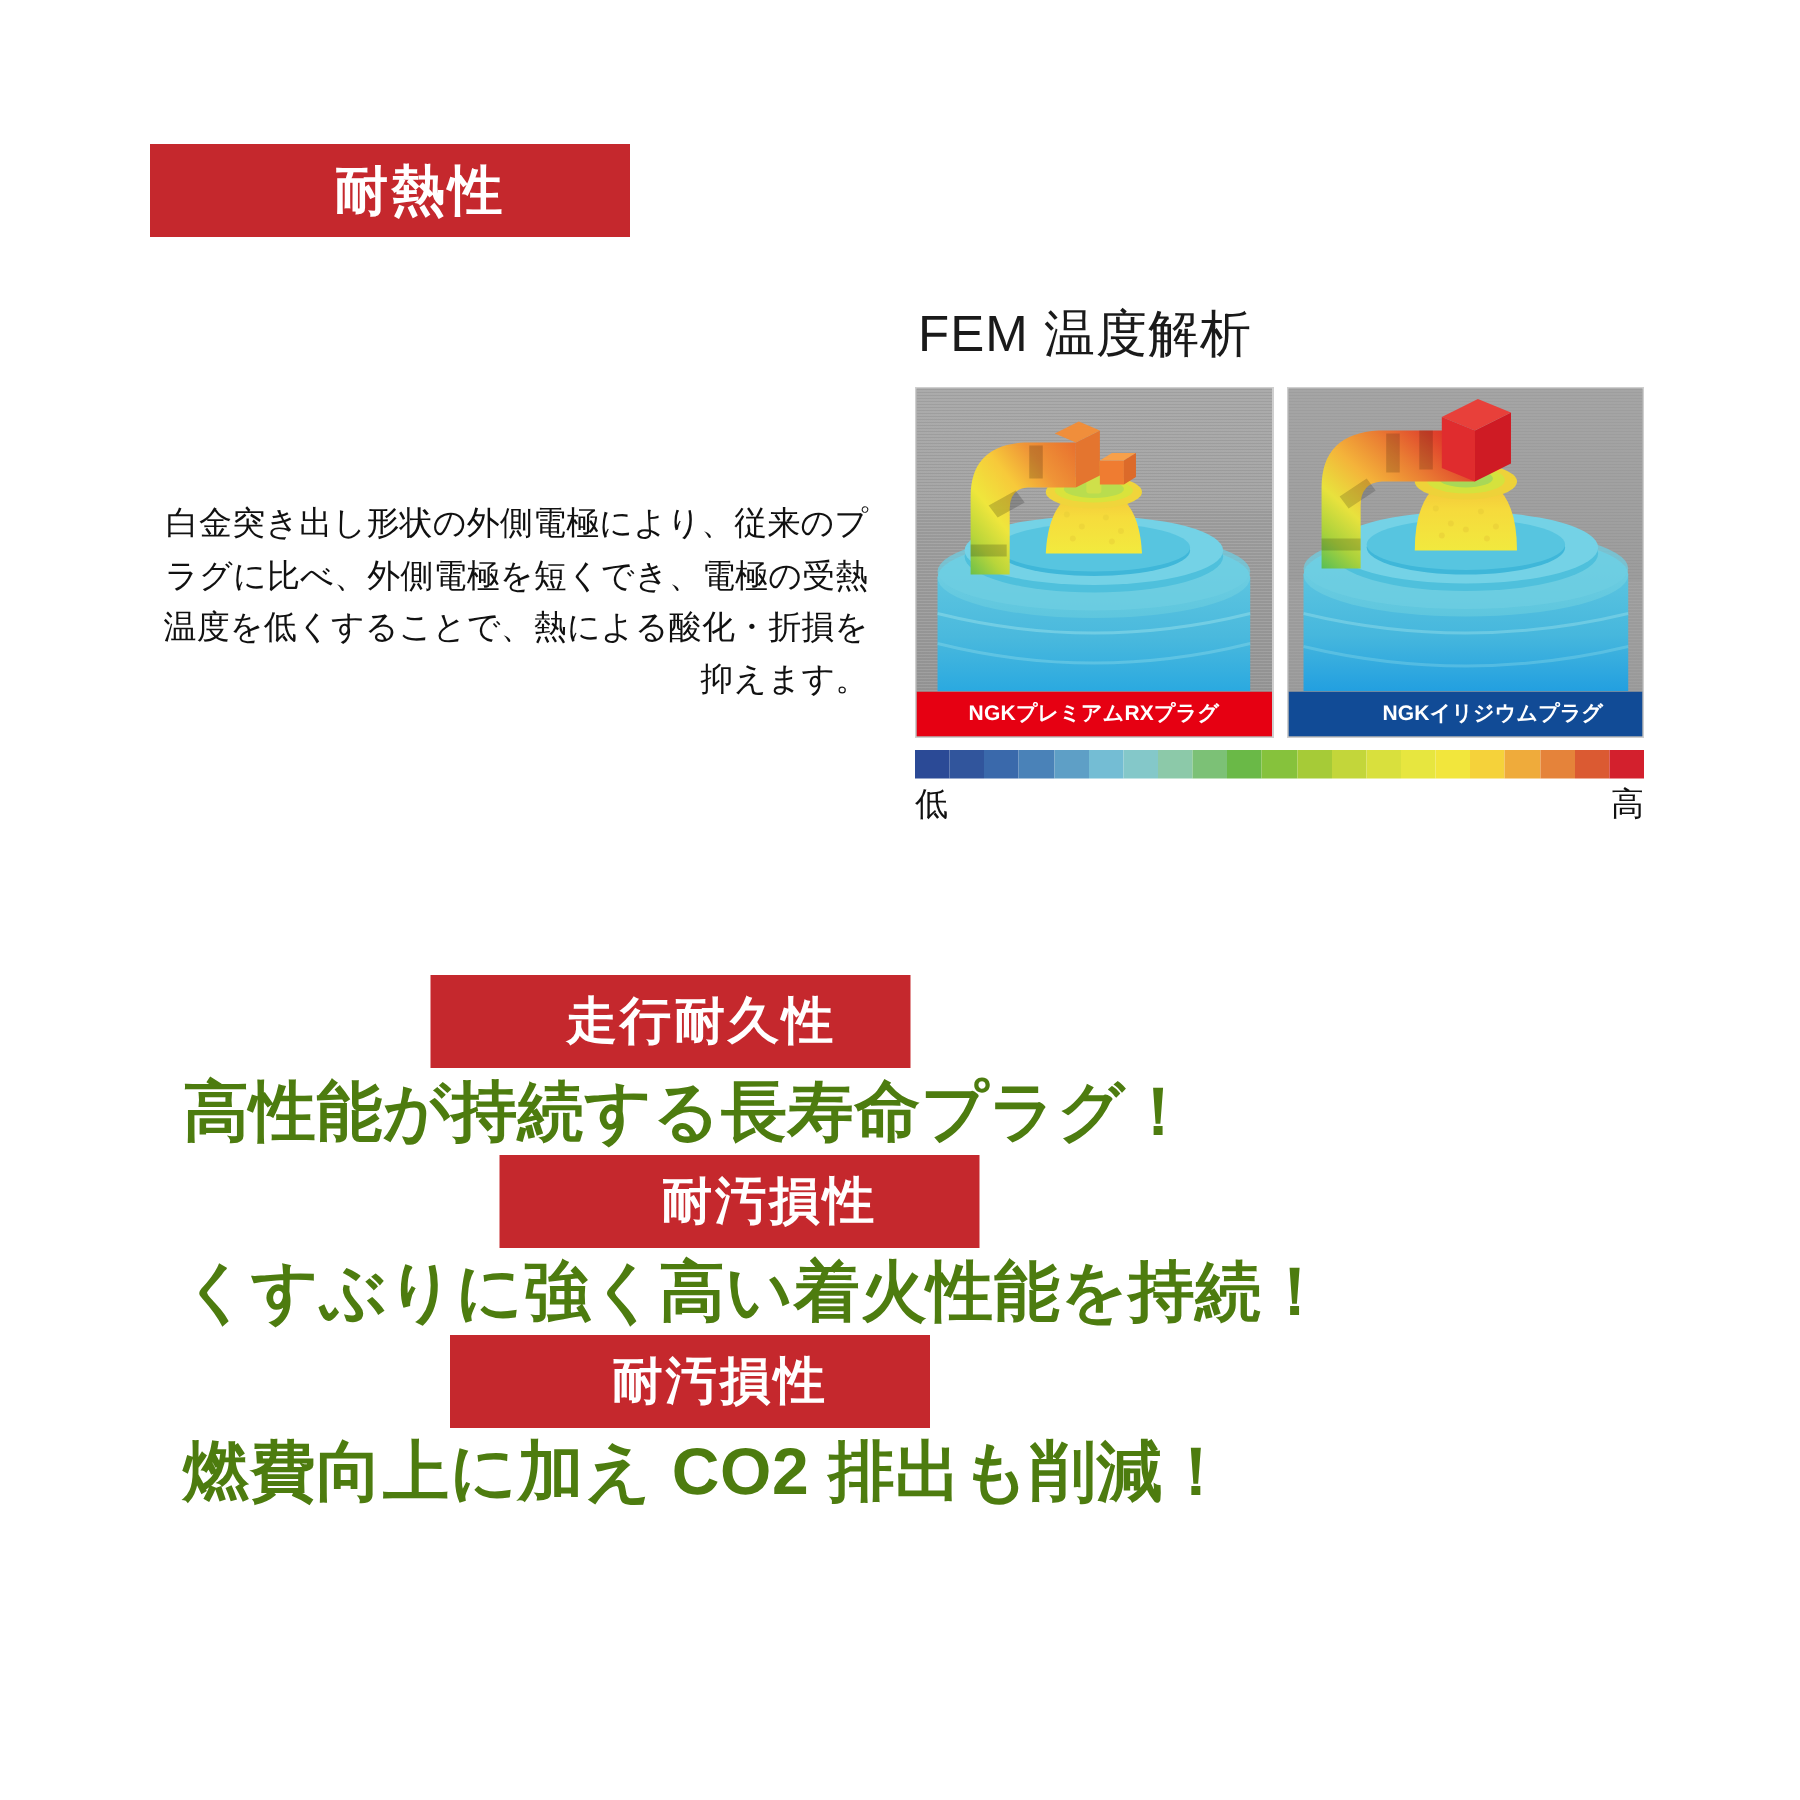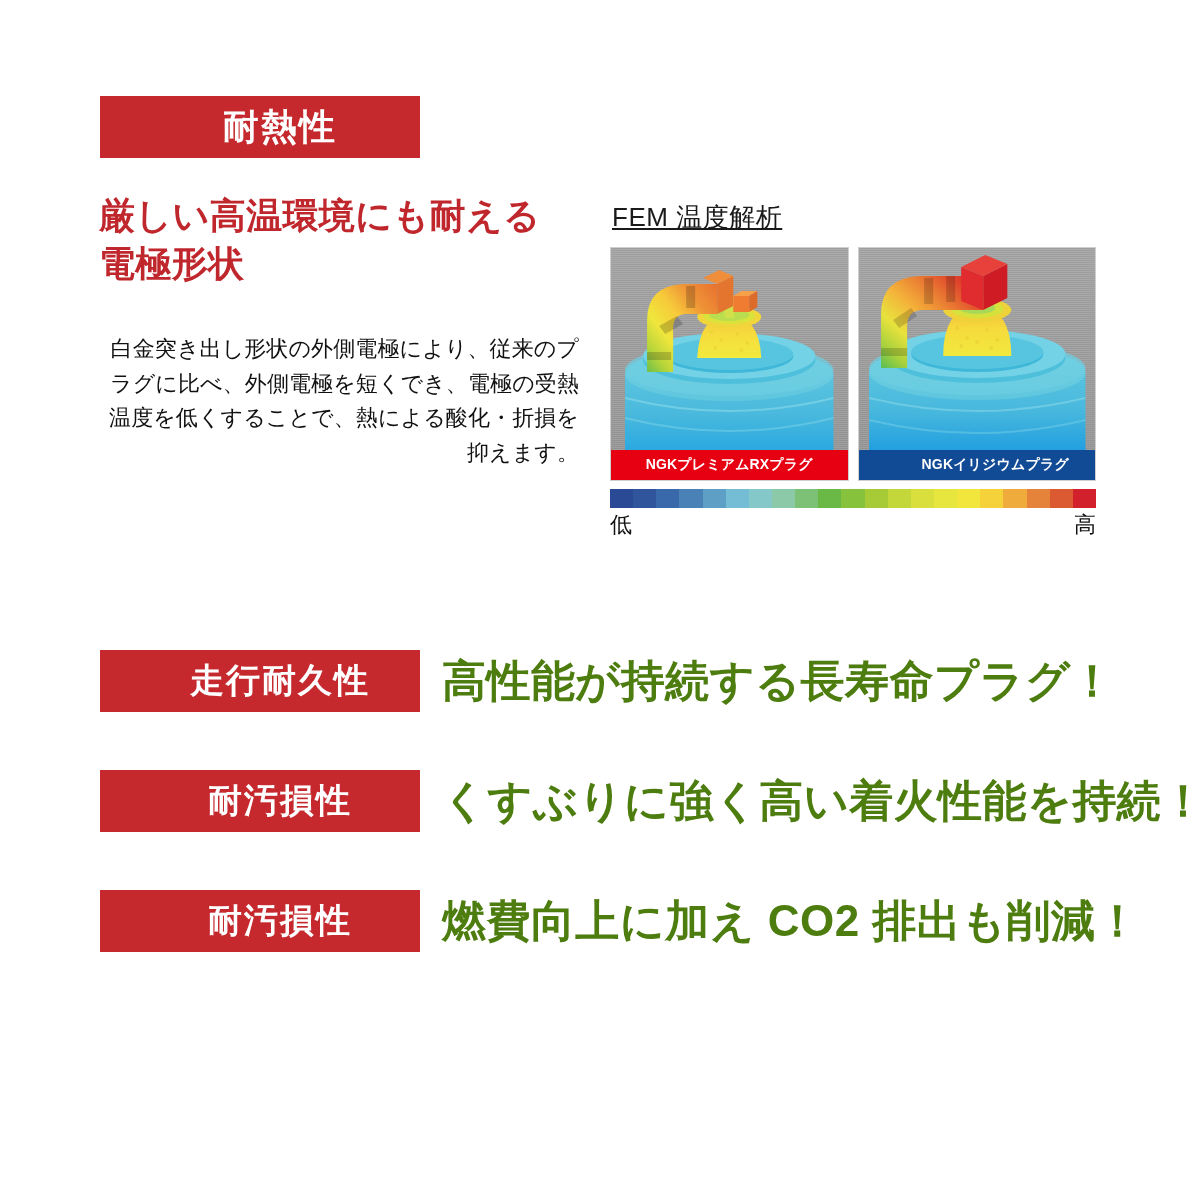--- a/index.html
+++ b/index.html
@@ -45,22 +45,22 @@
     line-height:1.57;
     letter-spacing:.005em;
     text-align:right;
   }
 
   
   .fem{
     position:absolute;left:610px;top:200px;width:486px;
   }
   .fem-title{
-    font-size:26px;color:#1a1a1a;font-weight:400;
-    margin:0 0 12px 2px;letter-spacing:.02em;text-decoration:underline;
+    font-size:34px;color:#1a1a1a;font-weight:400;
+    margin:0 0 12px 2px;letter-spacing:.02em;
   }
   .fem-row{display:flex;gap:9px;}
   .fem-card{
     width:256px;
     border:1px solid #cfcfcf;
     box-sizing:border-box;
     background:#9e9e9e;
     overflow:hidden;
     position:relative;
   }
@@ -82,39 +82,38 @@
   
   .cbar-wrap{margin-top:8px;width:486px;}
   .cbar{display:flex;width:100%;height:19px;}
   .cbar i{flex:1 1 auto;display:block;height:100%;}
   .cbar-labels{
     display:flex;justify-content:space-between;
     font-size:22px;color:#111;margin-top:2px;font-weight:400;
   }
 
   
-  .brow{position:absolute;left:100px;display:flex;align-items:center;}
+  .brow{position:absolute;left:100px;display:flex;align-items:center;flex-direction:column;}
   .brow .tag{width:320px;height:62px;font-size:34px;}
   .brow .btext{
     margin-left:22px;
     color:#4d7c0f;font-size:44px;font-weight:700;
     white-space:nowrap;letter-spacing:.01em;
   }
   .brow-0{top:650px;}
   .brow-1{top:770px;}
   .brow-2{top:890px;}
 </style>
 </head>
 <body>
 
 <div class="page">
 
   <div class="tag sec1-tag">耐熱性</div>
 
-  <div class="sec1-heading">厳しい高温環境にも耐える電極形状</div>
 
   <div class="sec1-body">白金突き出し形状の外側電極により、従来のプラグに比べ、外側電極を短くでき、電極の受熱温度を低くすることで、熱による酸化・折損を抑えます。</div>
 
   <div class="fem">
 
     <div class="fem-title">FEM 温度解析</div>
 
     <div class="fem-row">
 
       <div class="fem-card">

